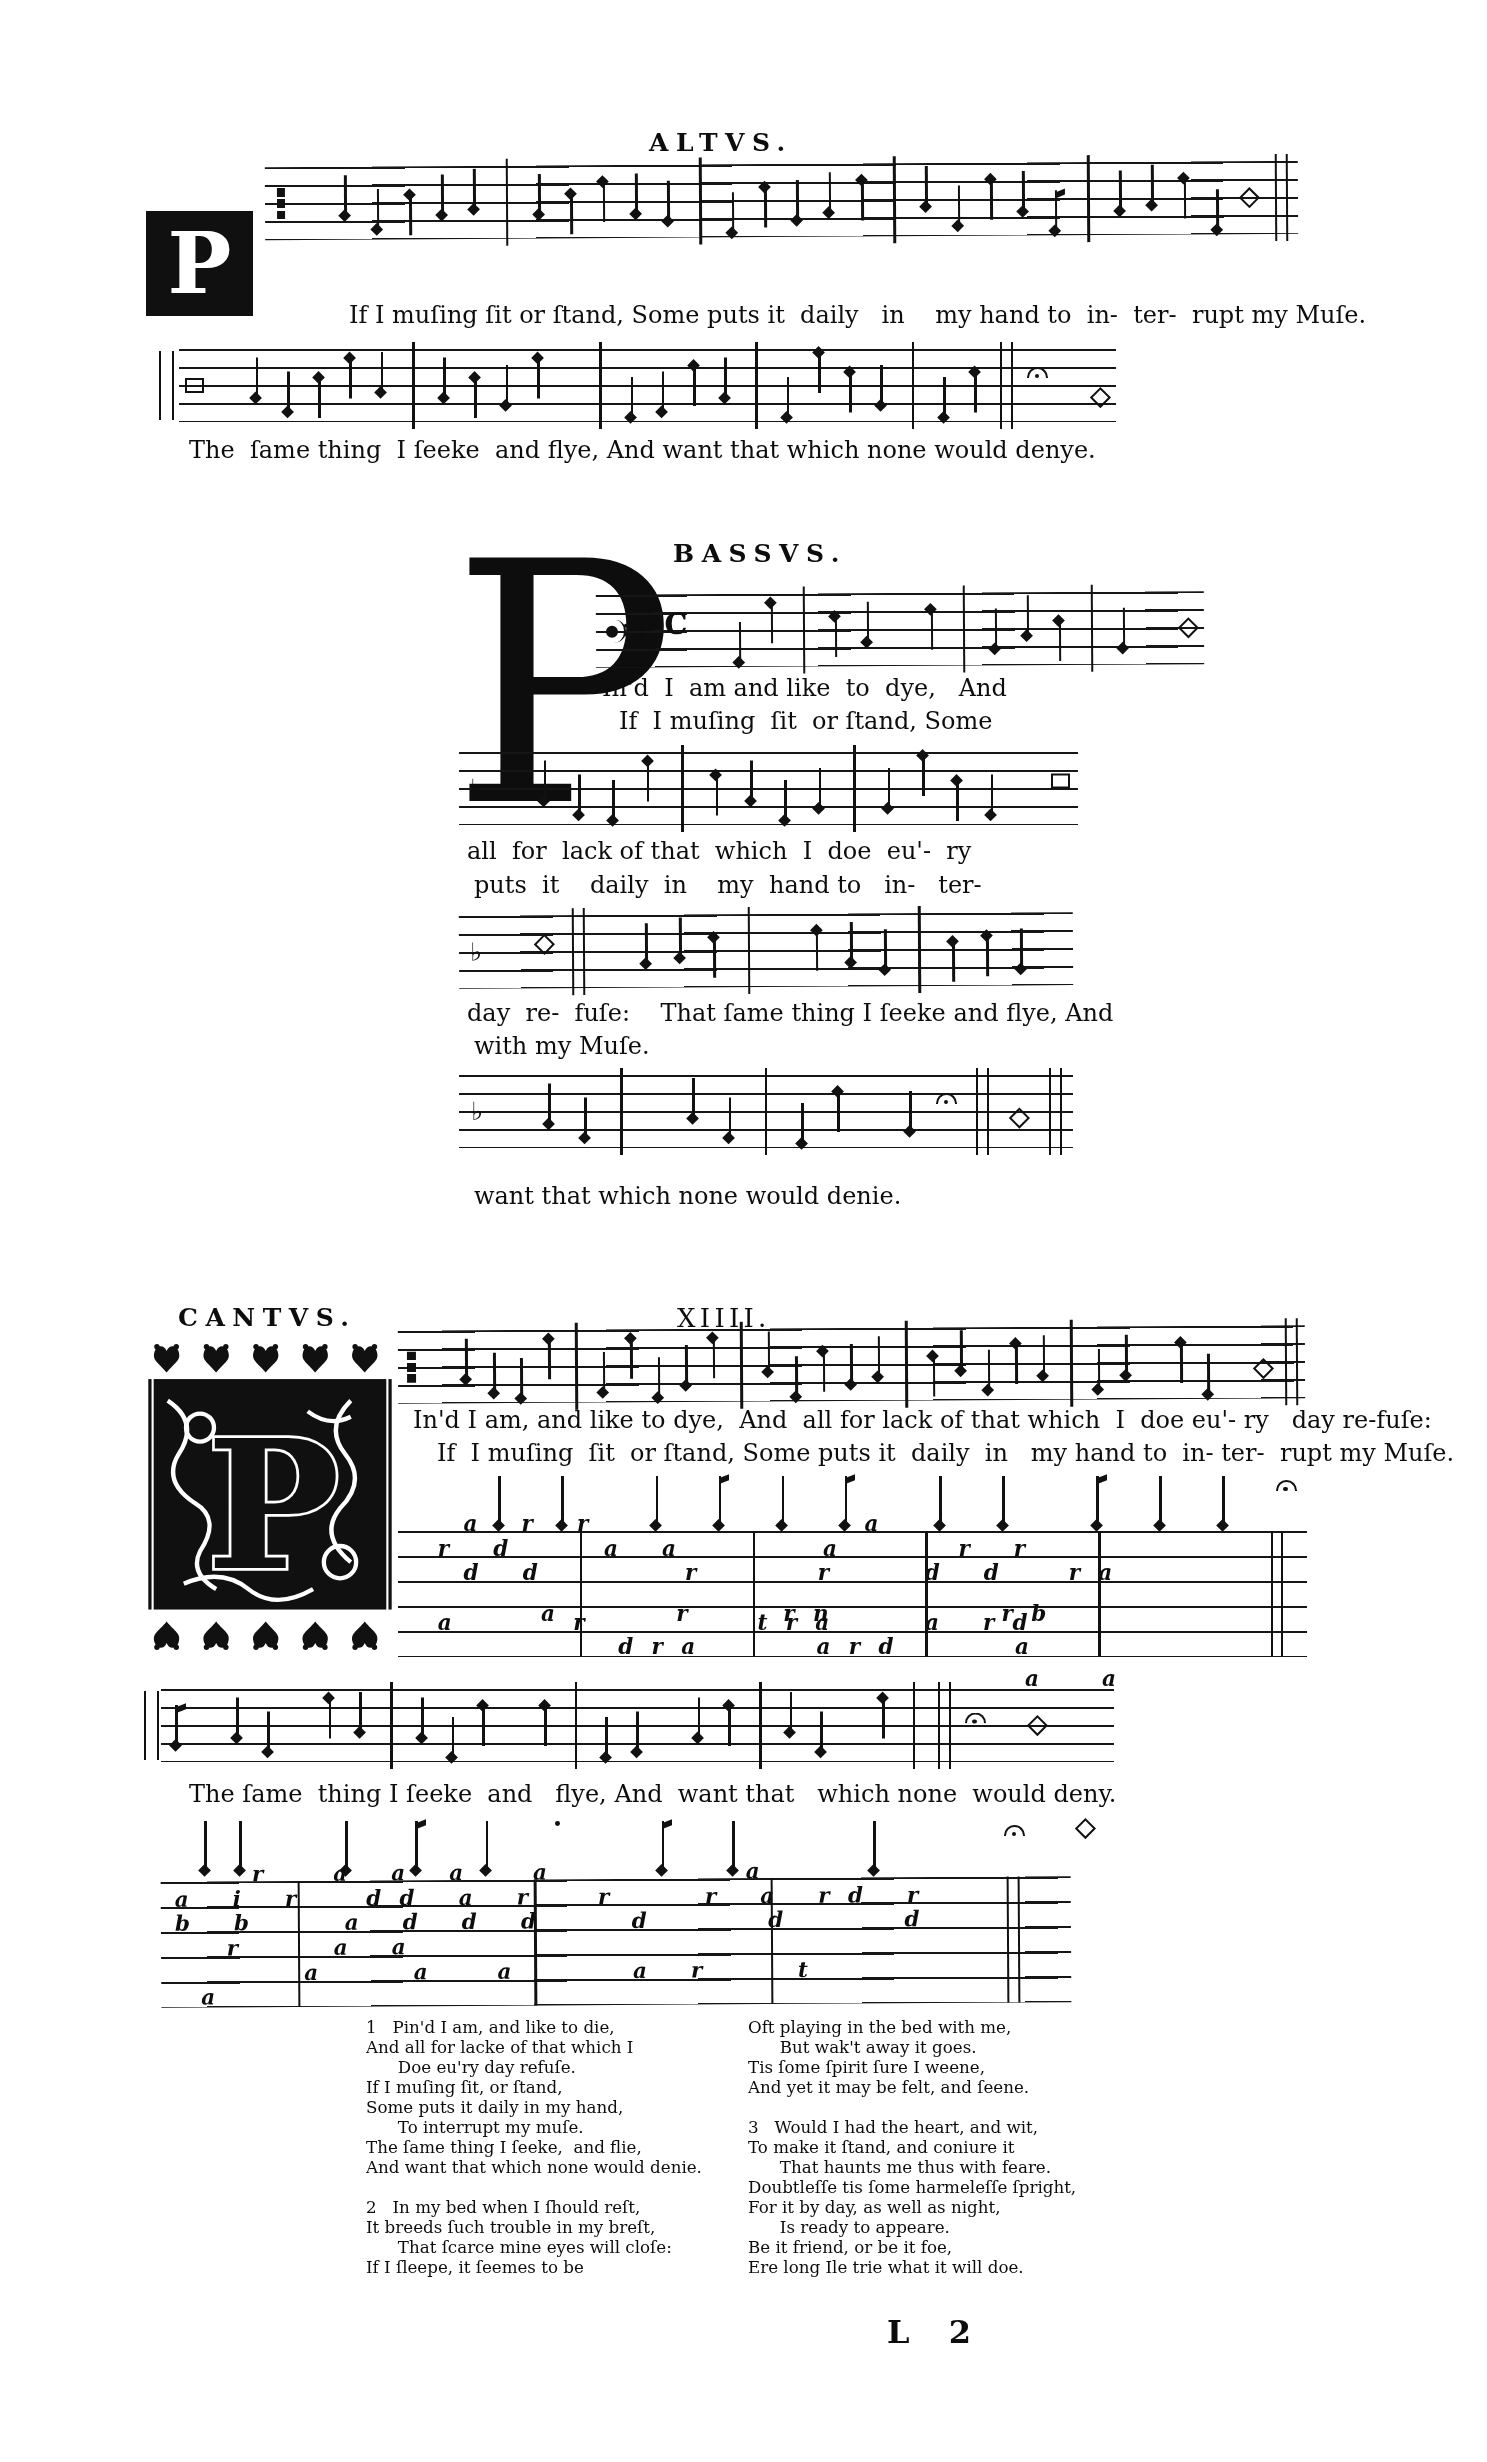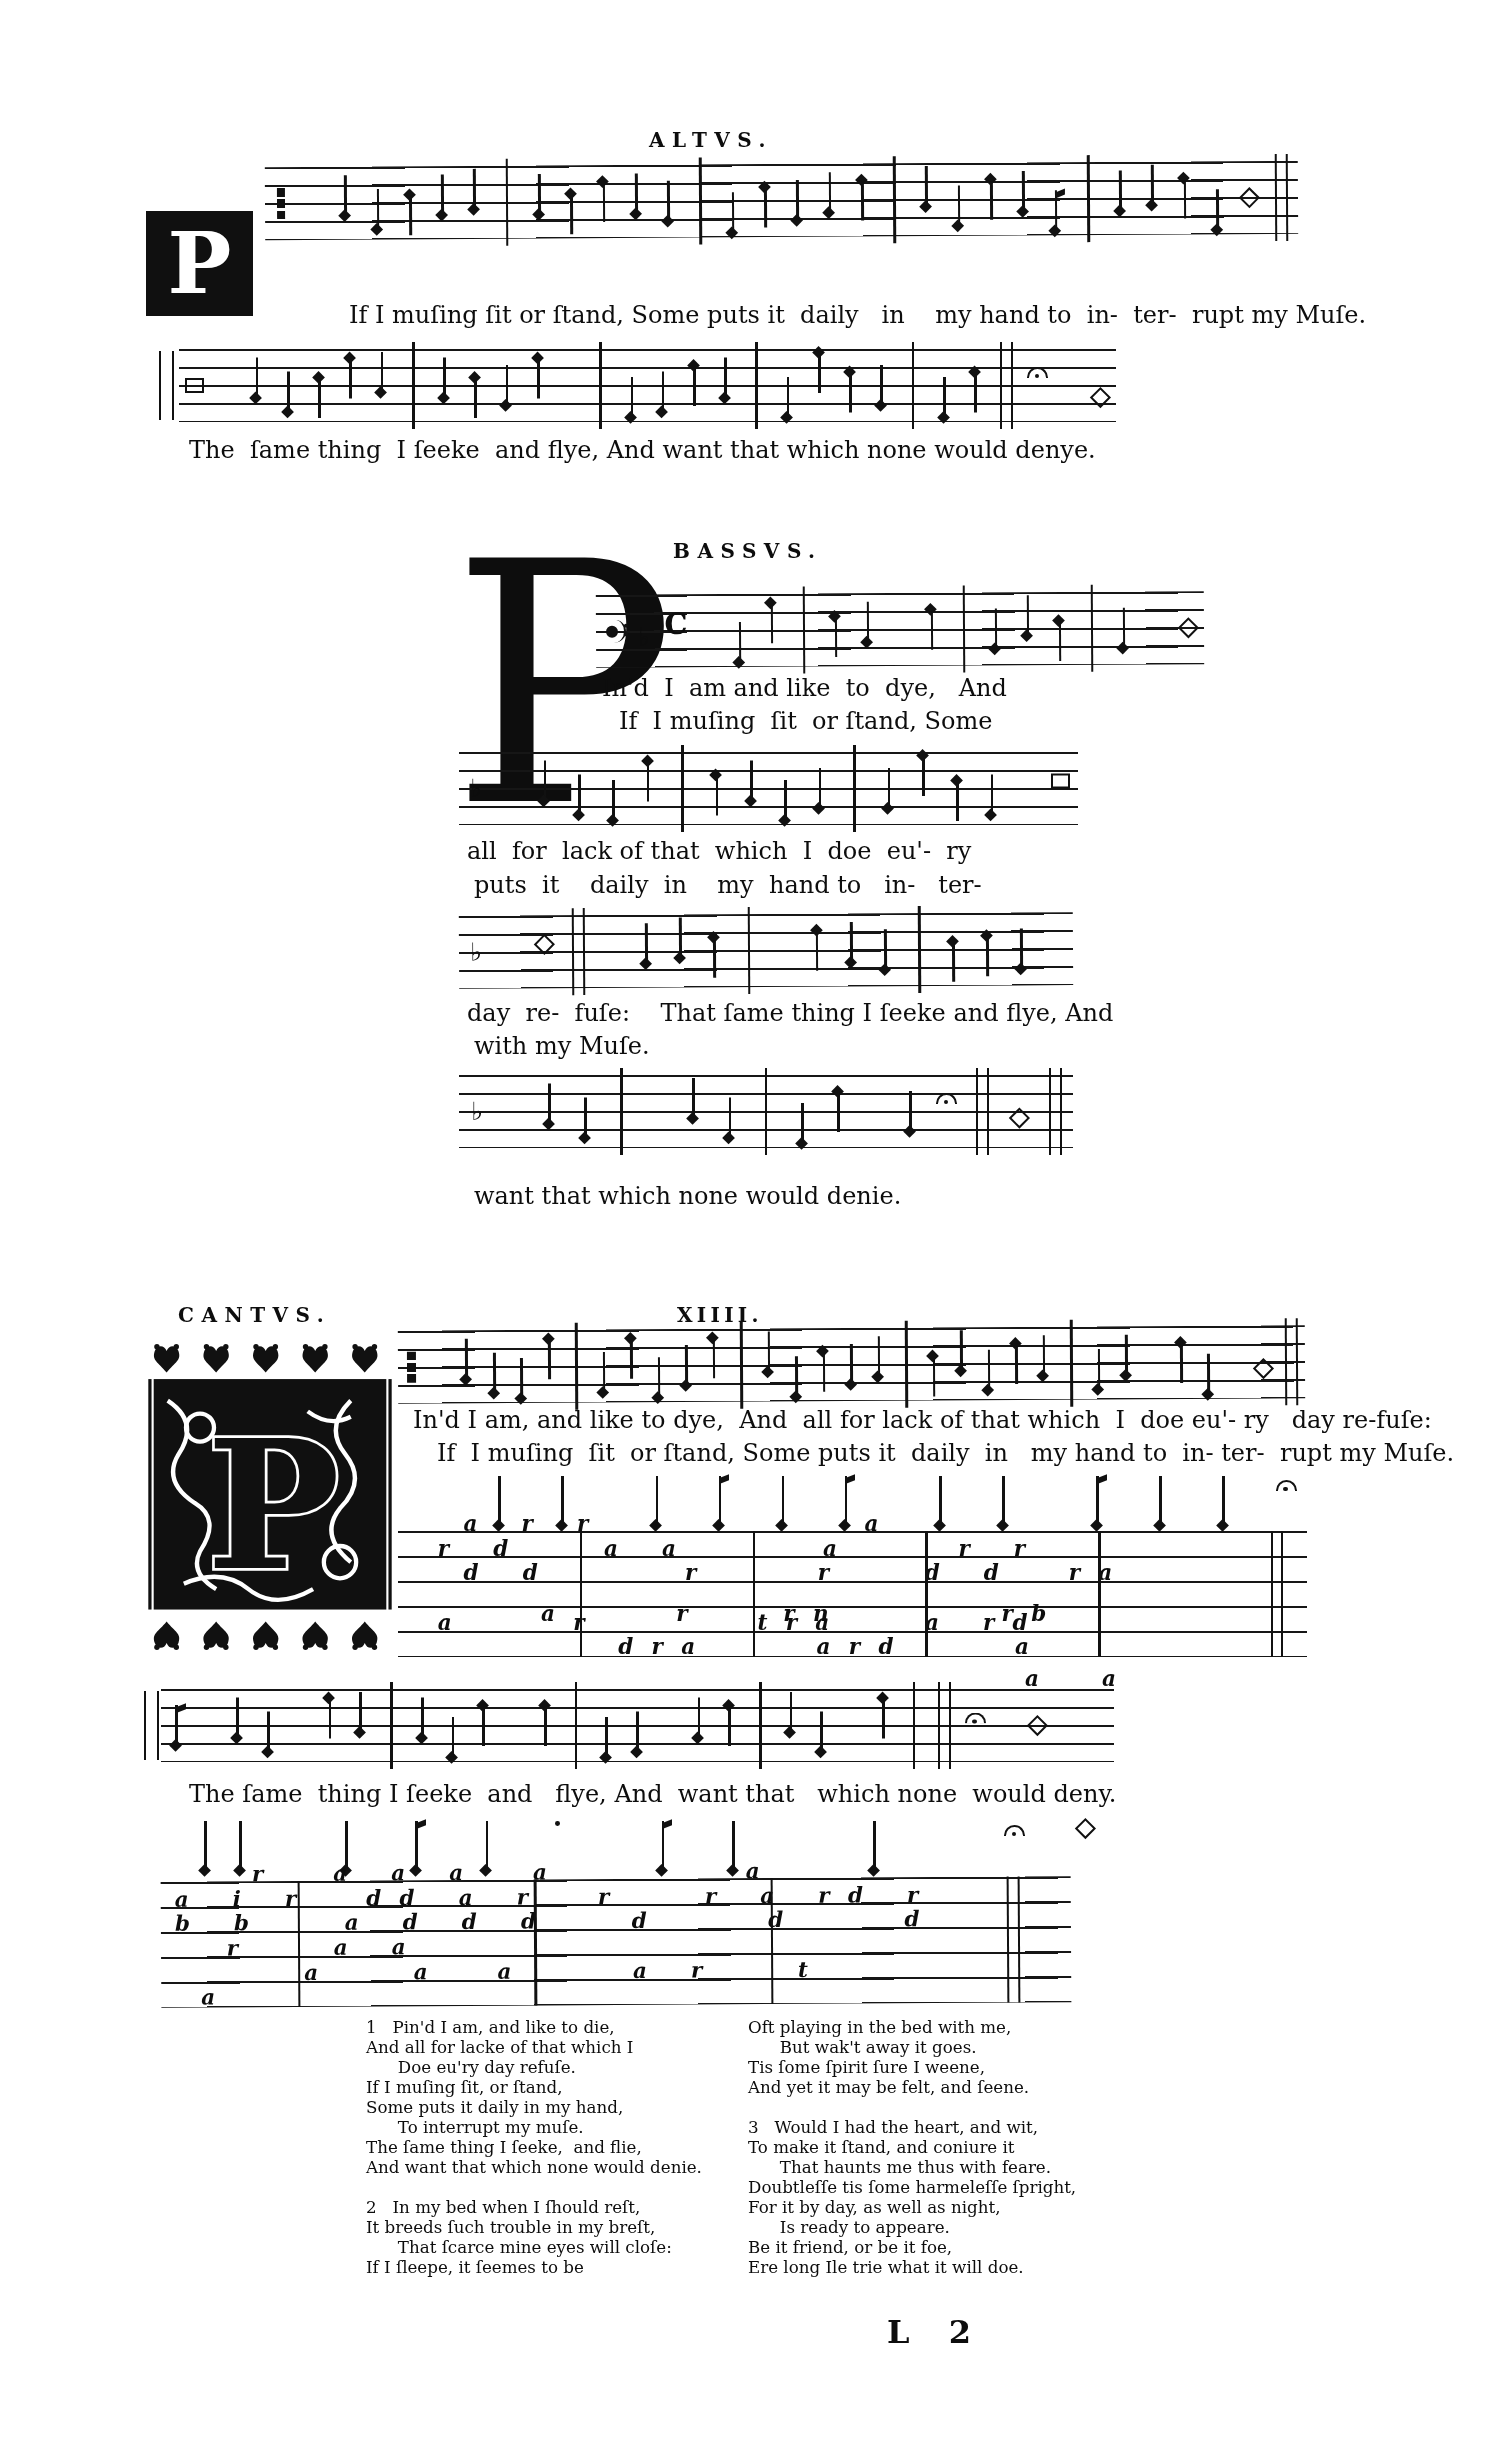--- a/index.html
+++ b/index.html
@@ -1,21 +1,21 @@
 <!DOCTYPE html>
 <html style="font-size:8.6px"><head>
 <meta charset="utf-8">
 <style>
   html,body{margin:0;padding:0;background:#e8e8e4;}
   .page{position:relative;width:1488px;height:2462px;background:#ffffff;color:#0d0d0d;
         font-family:"DejaVu Serif","Liberation Serif",serif;overflow:hidden;}
 
   
-  .part-heading{position:absolute;font-size:20px;font-weight:700;letter-spacing:7.5px;white-space:pre;}
-  .song-number{position:absolute;font-size:20px;font-weight:700;letter-spacing:4.3px;white-space:pre;}
+  .part-heading{position:absolute;font-size:25px;font-weight:700;letter-spacing:7.5px;white-space:pre;}
+  .song-number{position:absolute;font-size:26px;font-weight:400;letter-spacing:4.3px;white-space:pre;}
 
   
   .staff{position:absolute;height:73px;
          background-image:repeating-linear-gradient(to bottom,#161616 0 2.2px,transparent 2.2px 18px);}
   .tabstaff{position:absolute;height:126px;
          background-image:repeating-linear-gradient(to bottom,#161616 0 2.2px,transparent 2.2px 25px);}
   .tilt{transform:rotate(-0.35deg);}
 
   
   .notes{position:absolute;inset:0;display:flex;align-items:center;}

